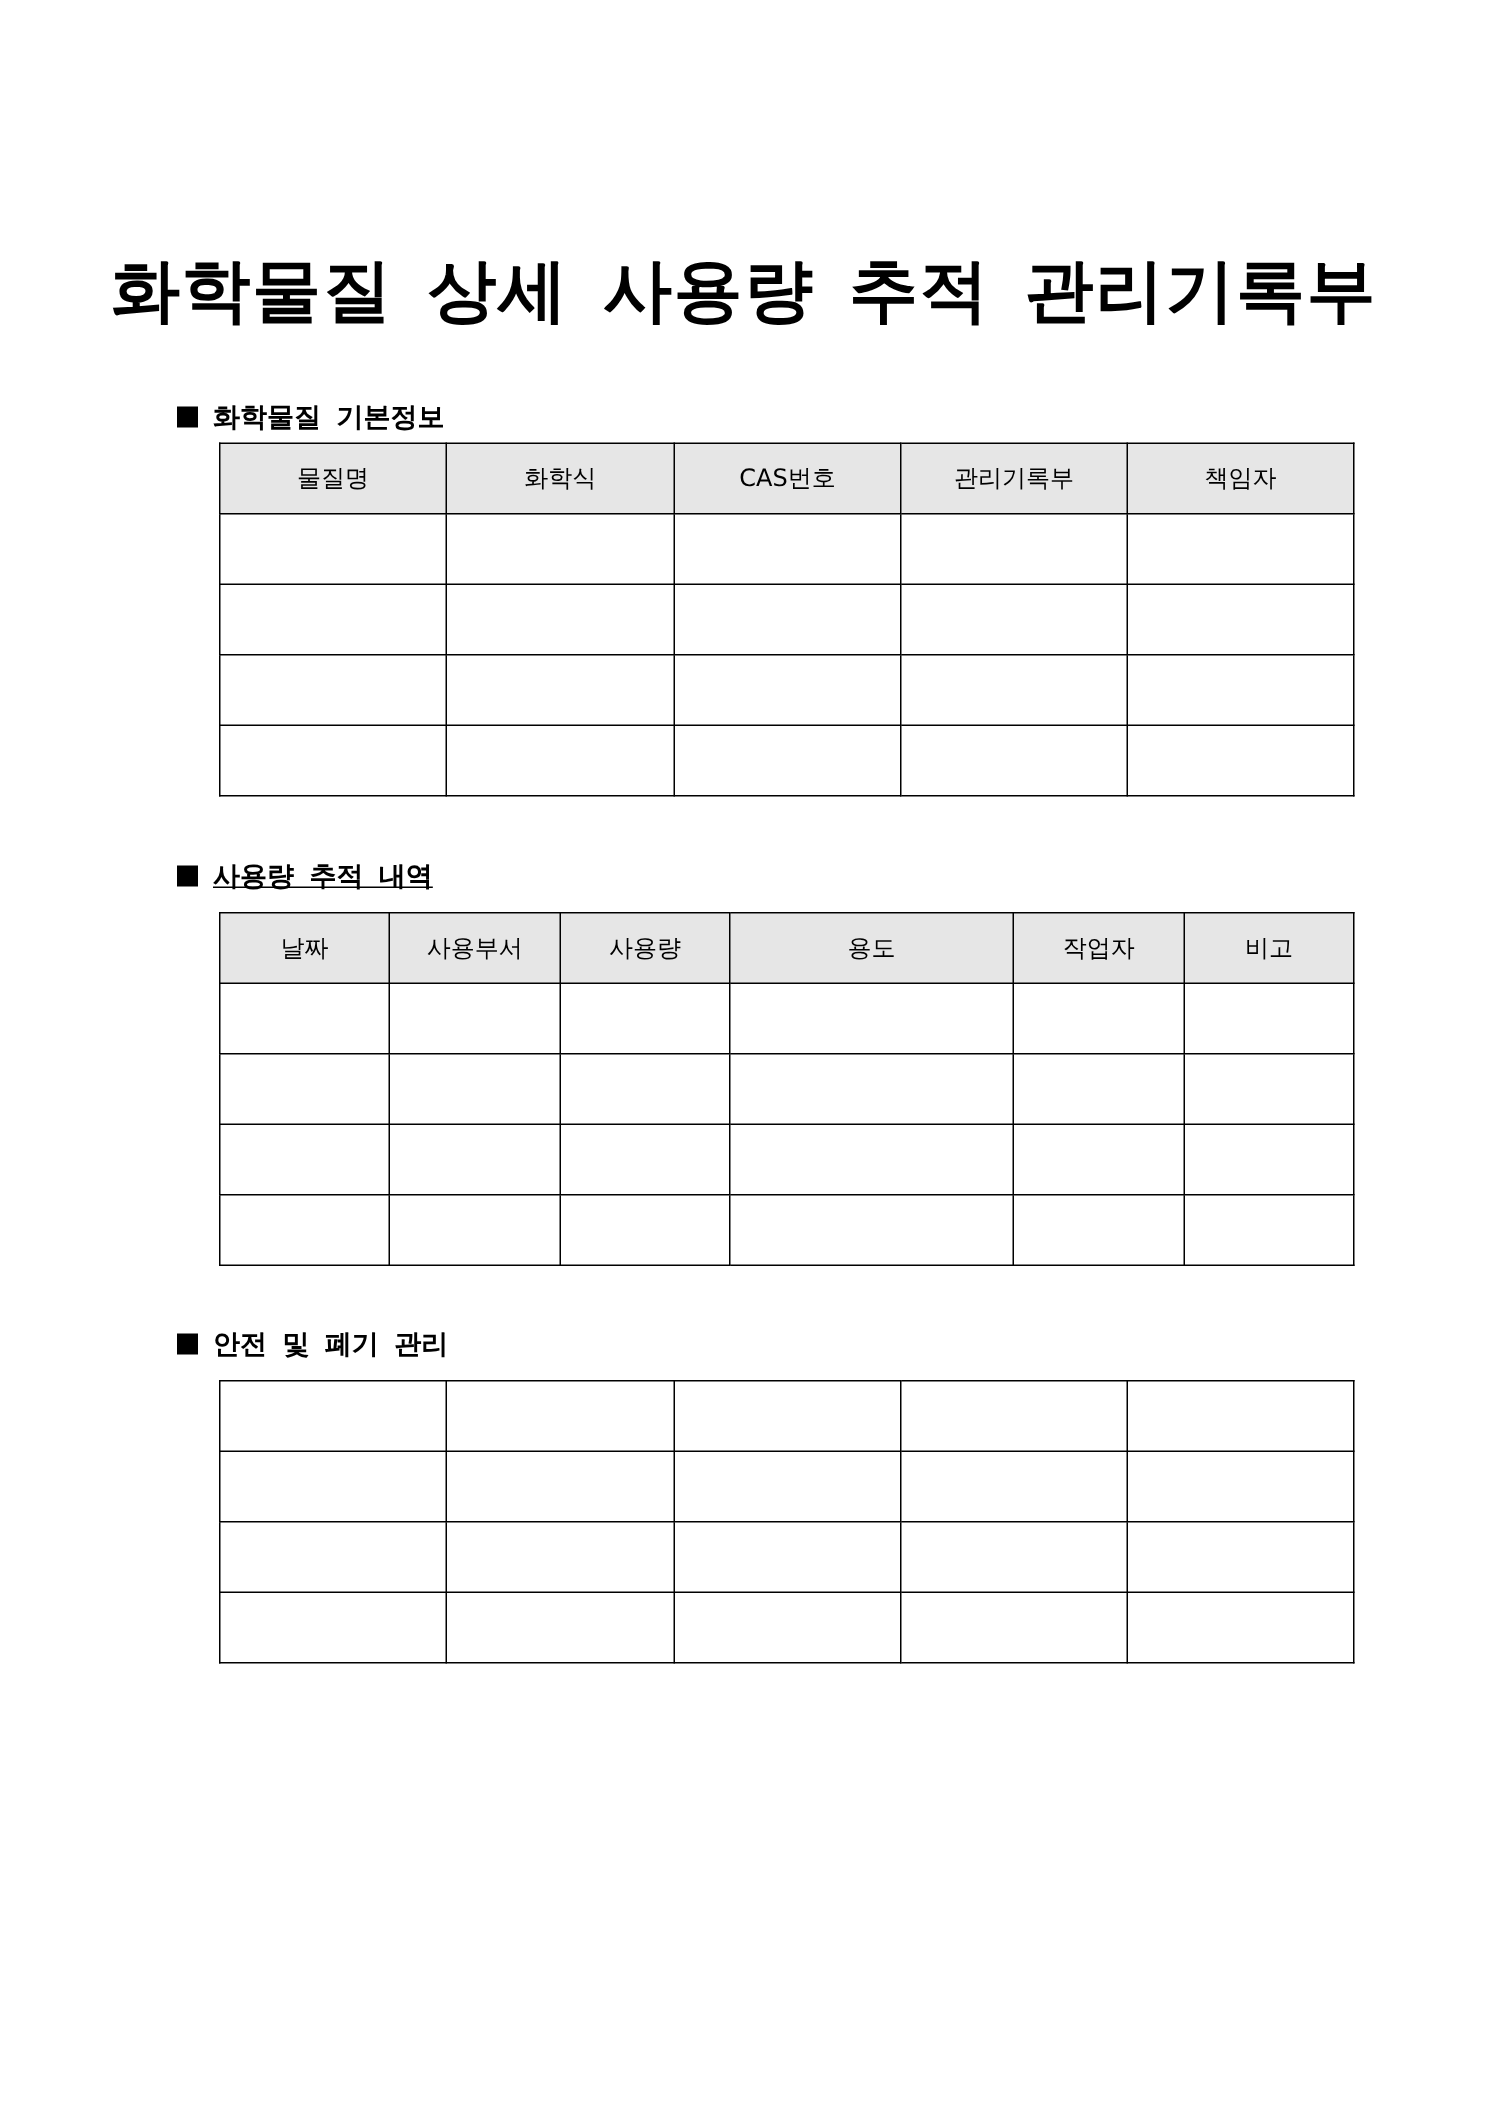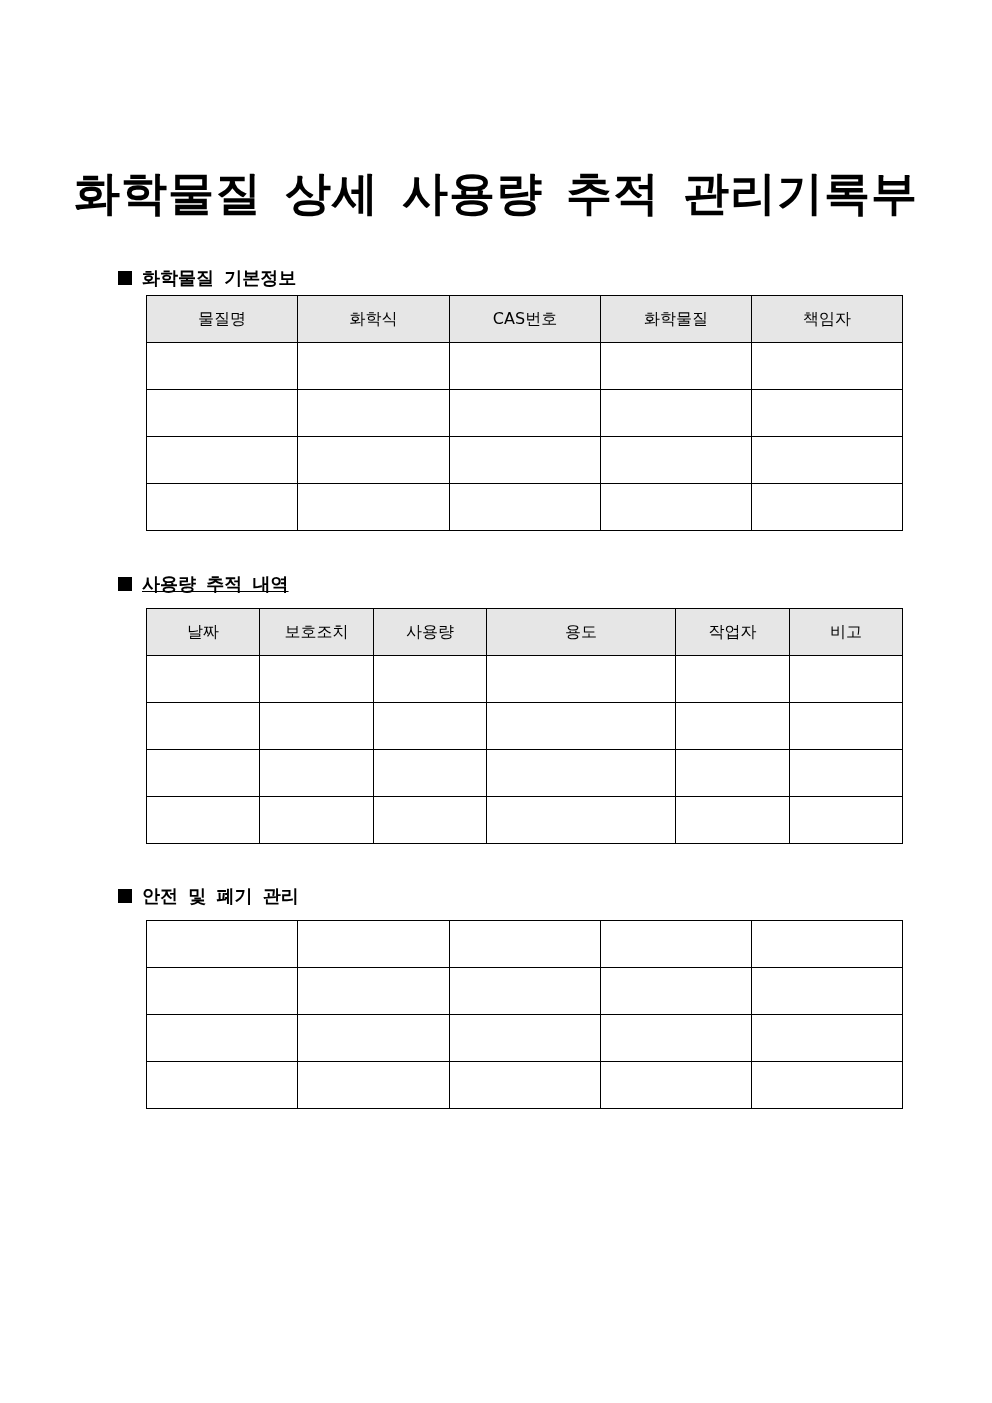--- a/index.html
+++ b/index.html
@@ -26,21 +26,21 @@
       <col style="width:152px">
       <col style="width:151px">
       <col style="width:151px">
       <col style="width:151px">
     </colgroup>
   <tbody>
       <tr>
     <th>물질명</th>
     <th>화학식</th>
     <th>CAS번호</th>
-    <th>화학물질</th>
+    <th>관리기록부</th>
     <th>책임자</th>
   </tr>
   <tr>
         <td></td>
         <td></td>
         <td></td>
         <td></td>
         <td></td>
       </tr>
   <tr>
@@ -76,21 +76,21 @@
       <col style="width:113px">
       <col style="width:114px">
       <col style="width:113px">
       <col style="width:189px">
       <col style="width:114px">
       <col style="width:113px">
     </colgroup>
   <tbody>
       <tr>
     <th>날짜</th>
-    <th>보호조치</th>
+    <th>사용부서</th>
     <th>사용량</th>
     <th>용도</th>
     <th>작업자</th>
     <th>비고</th>
   </tr>
   <tr>
         <td></td>
         <td></td>
         <td></td>
         <td></td>

